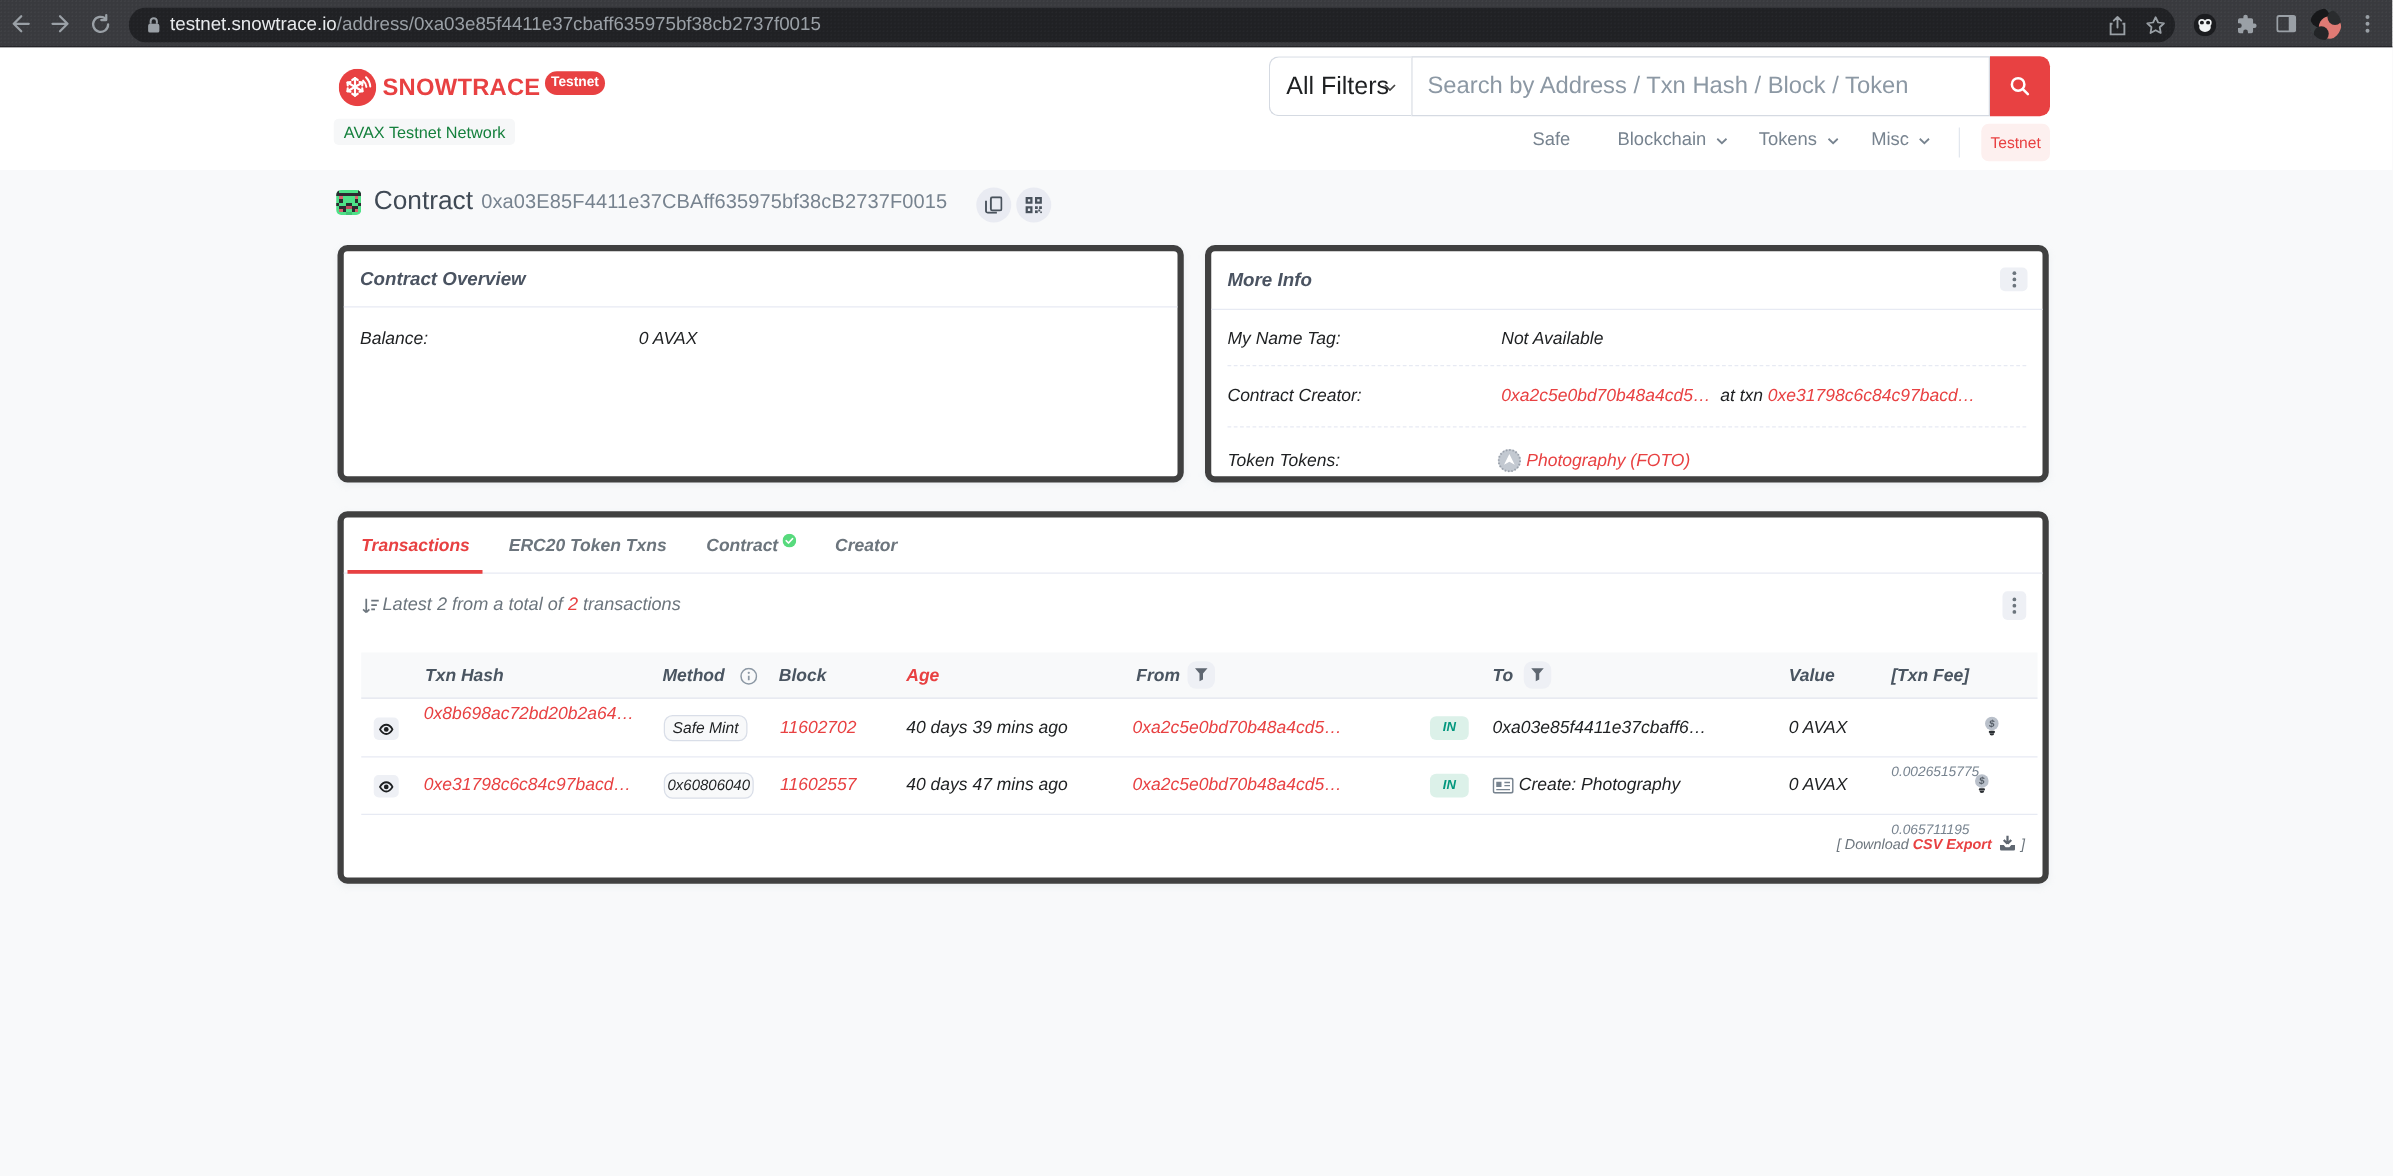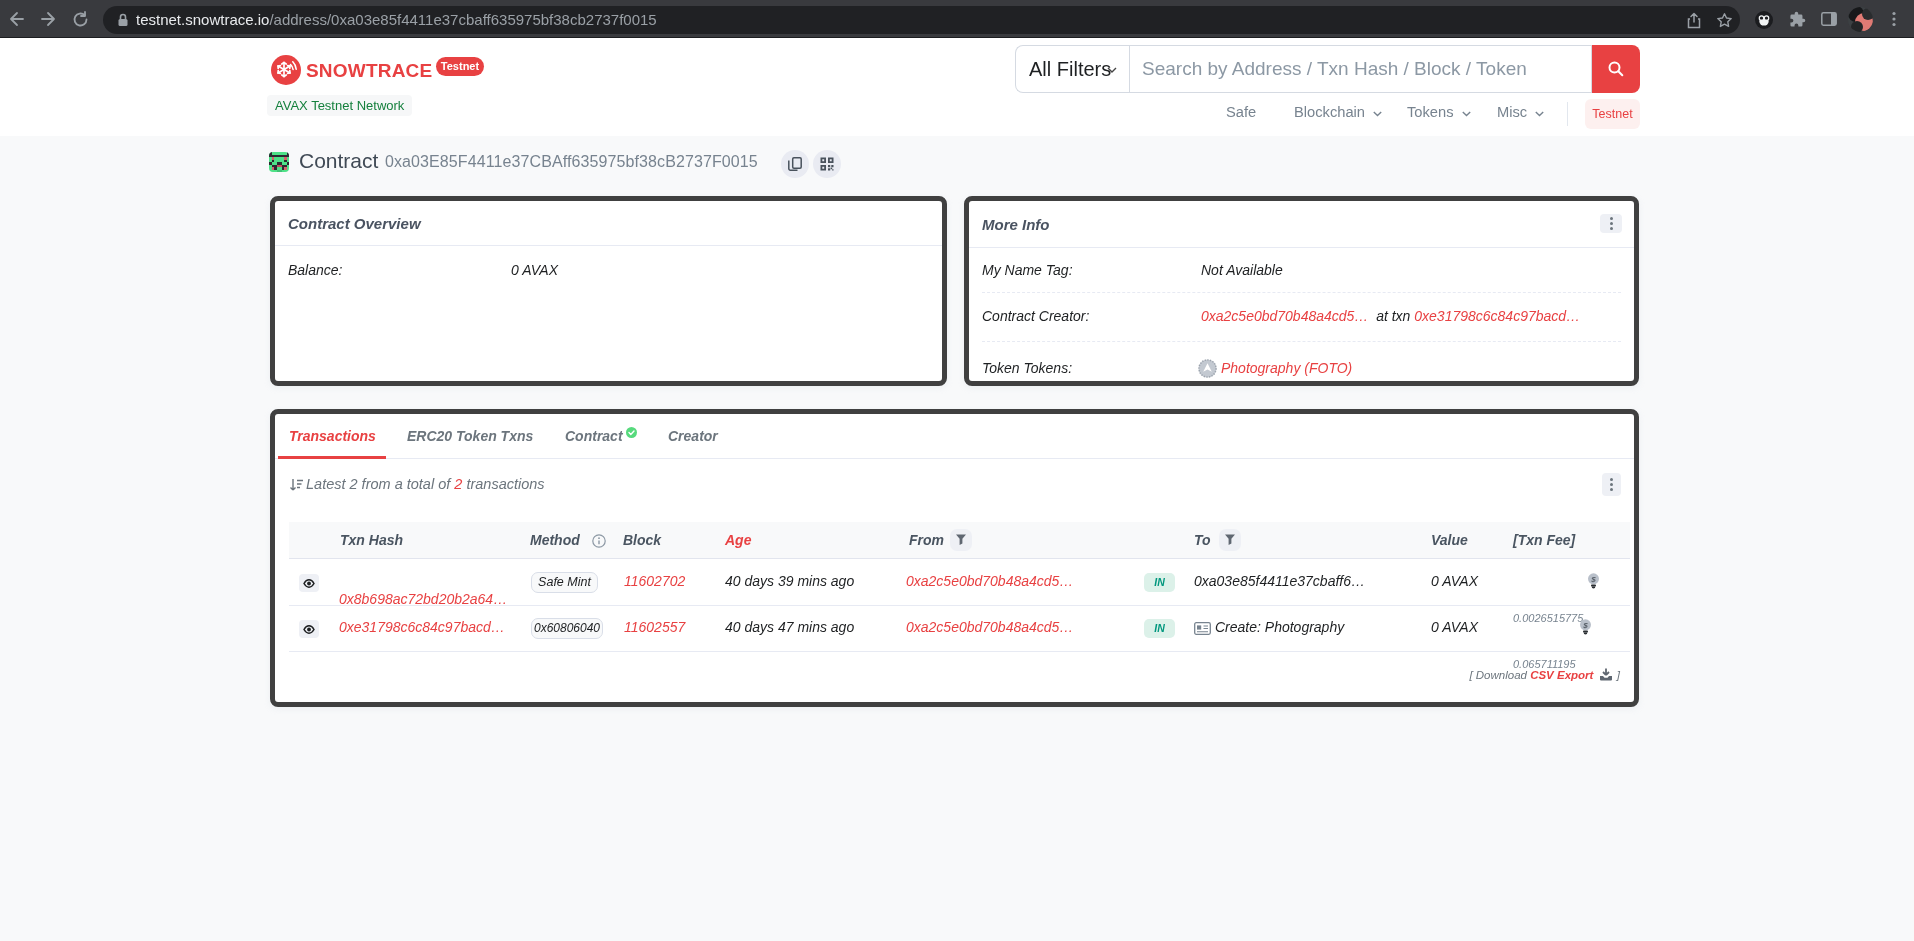--- a/index.html
+++ b/index.html
@@ -344,21 +344,21 @@
         <div class="th" style="left:1142px">Value</div>
         <div class="th" style="left:1224px">[Txn Fee]</div>
 
         <div class="trow" style="top:38px">
           <div class="eyebtn" style="top:14px">
             <svg style="position:absolute;left:4px;top:3.5px" width="12" height="11" viewBox="0 0 12 11">
               <path d="M1 5.5 C2.5 2.8 4.2 1.8 6 1.8 C7.8 1.8 9.5 2.8 11 5.5 C9.5 8.2 7.8 9.2 6 9.2 C4.2 9.2 2.5 8.2 1 5.5 Z" fill="none" stroke="#1e2022" stroke-width="1.5"></path>
               <circle cx="6" cy="5.5" r="1.9" fill="#1e2022"></circle>
             </svg>
           </div>
-          <div class="td hashlink" style="left:50px;top:31px">0x8b698ac72bd20b2a64…</div>
+          <div class="td hashlink" style="left:50px;top:2px">0x8b698ac72bd20b2a64…</div>
           <div class="pillbadge" style="left:242px;top:12px;width:67px;height:21px;font-size:12.5px;line-height:19px">Safe Mint</div>
           <div class="td hashlink" style="left:335px;top:13px">11602702</div>
           <div class="td" style="left:436px;top:13px">40 days 39 mins ago</div>
           <div class="td hashlink" style="left:617px;top:13px">0xa2c5e0bd70b48a4cd5…</div>
           <div class="inbadge" style="left:855px;top:13px">IN</div>
           <div class="td" style="left:905px;top:13px">0xa03e85f4411e37cbaff6…</div>
           <div class="td" style="left:1142px;top:13px">0 AVAX</div>
           <div class="td fee" style="left:1224px;top:16px">0.0026515775</div>
           <svg style="position:absolute;left:1299px;top:13px" width="11" height="17" viewBox="0 0 11 17">
             <circle cx="5.5" cy="5.8" r="5.5" fill="#b9c0ca"></circle>

